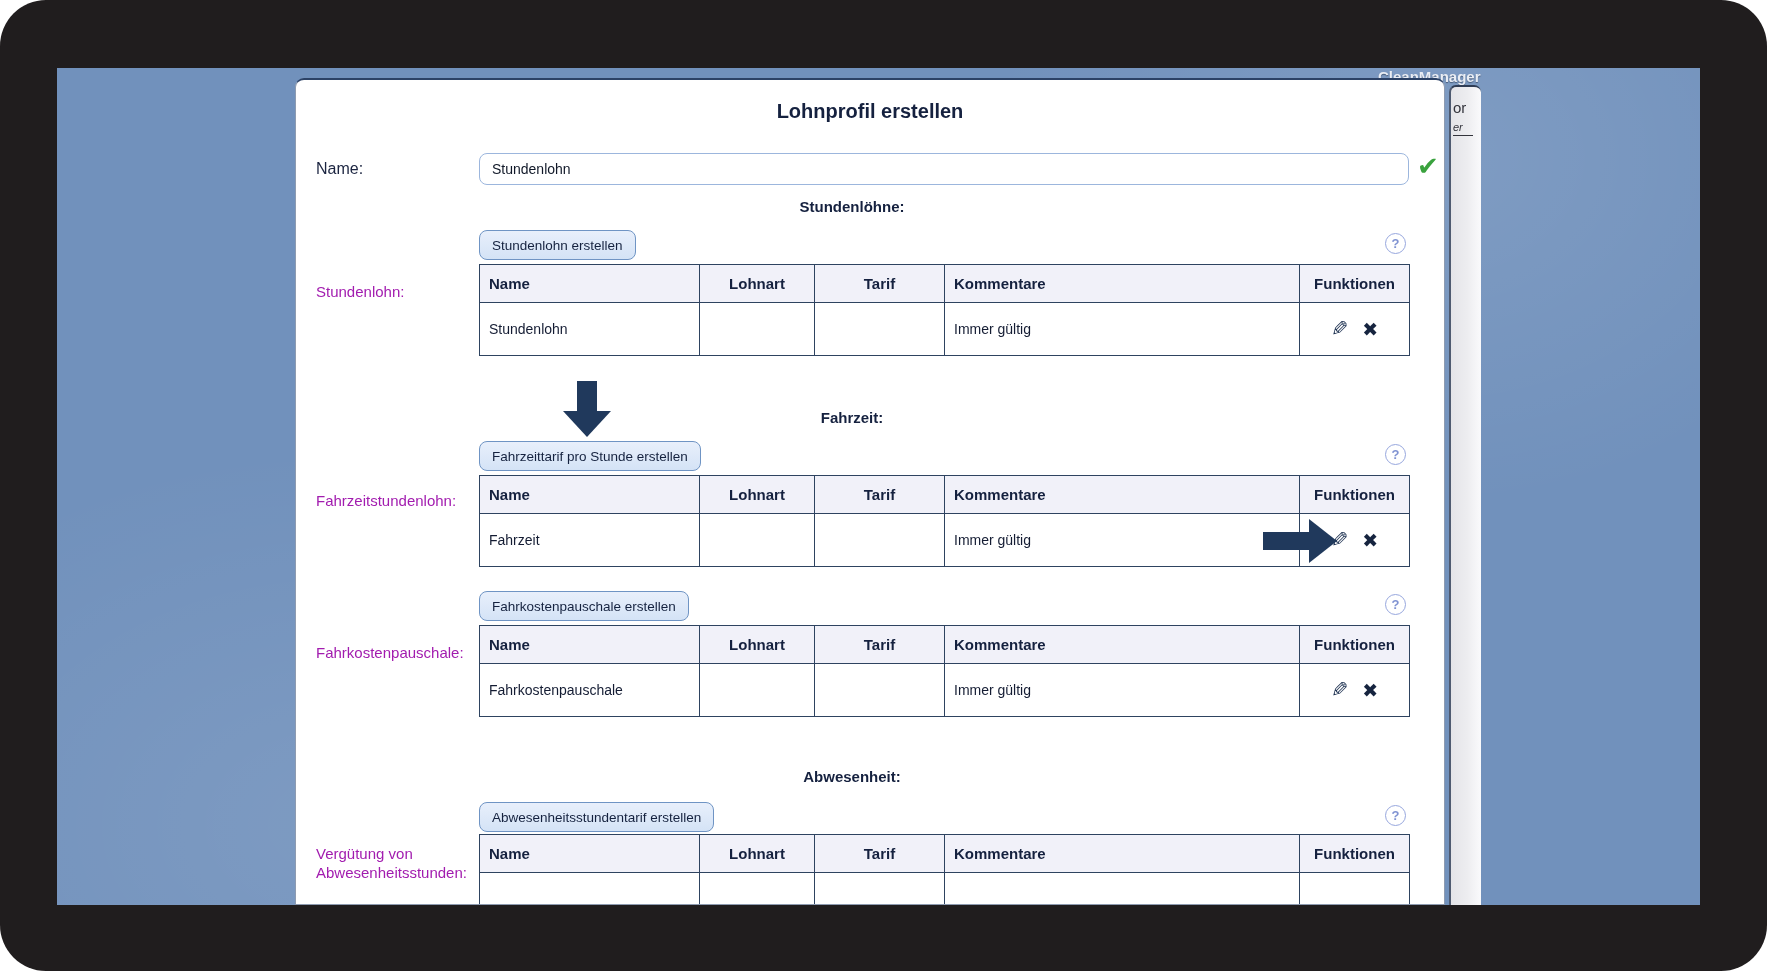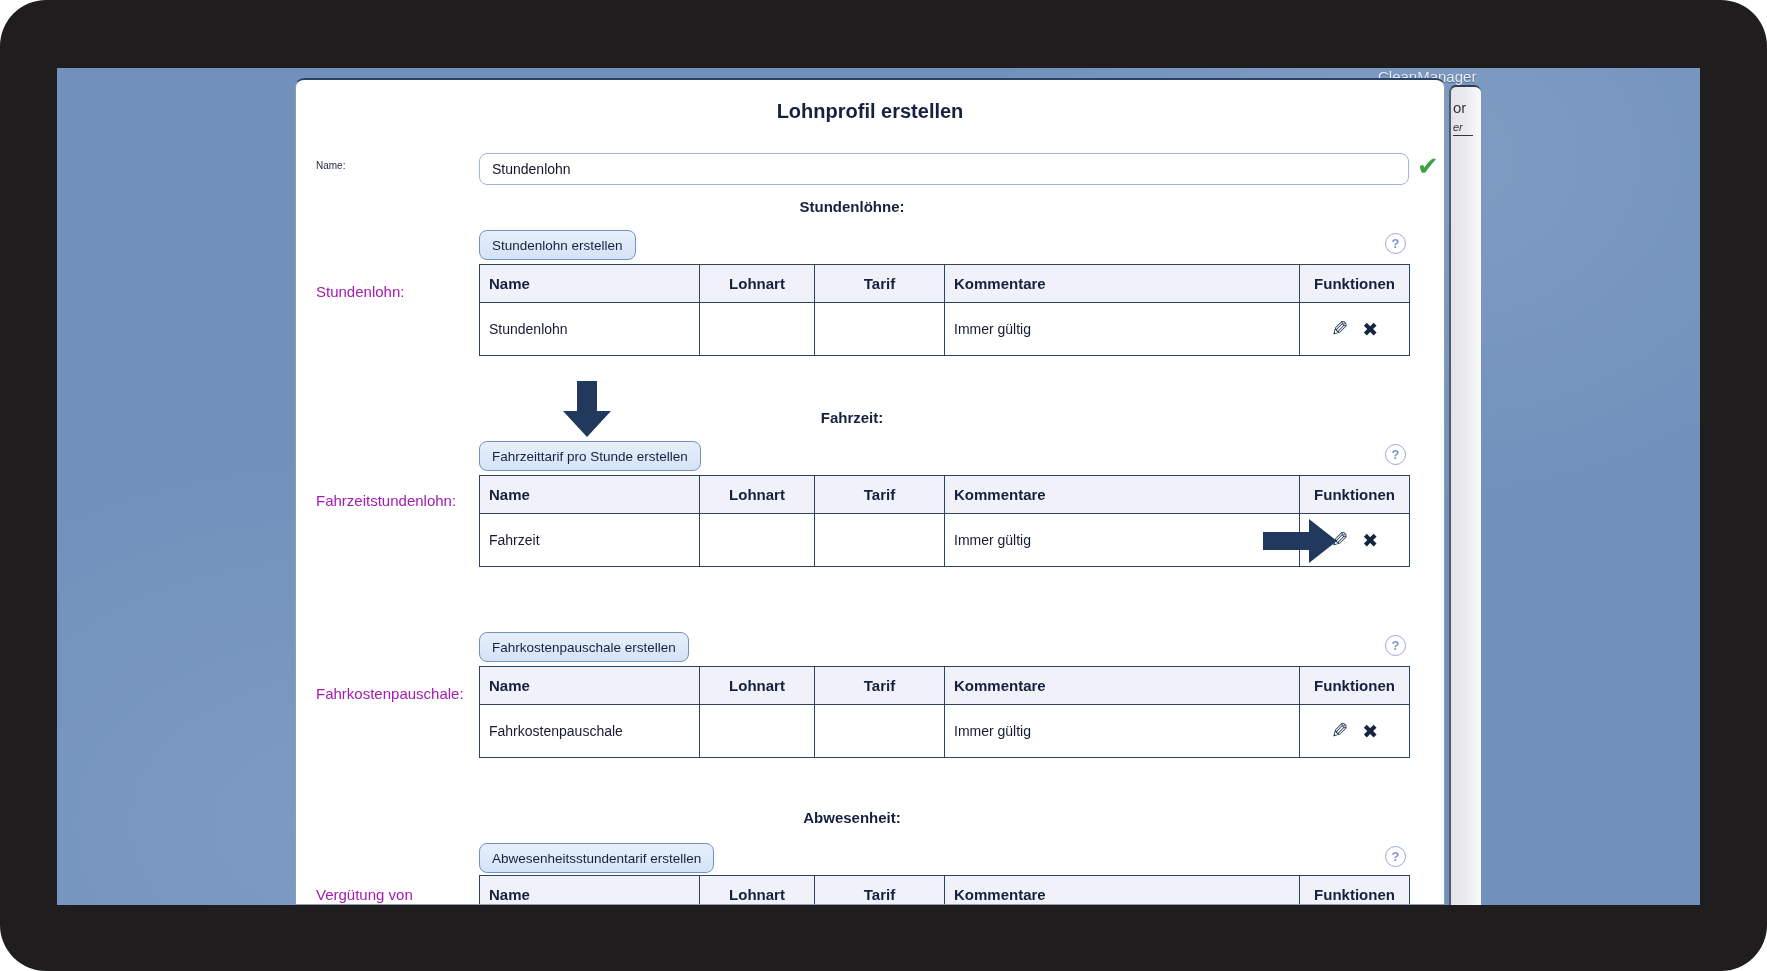--- a/index.html
+++ b/index.html
@@ -4,36 +4,36 @@
 <style>
   html,body{margin:0;padding:0;background:#ffffff;width:1767px;height:971px;
     font-family:"Liberation Sans","DejaVu Sans",sans-serif;}
   .frame{position:absolute;inset:0;width:1767px;height:971px;background:#201d1e;border-radius:46px;overflow:hidden;}
   
   .page{position:absolute;left:57px;top:68px;width:1643px;height:837px;background:#7191bc;overflow:hidden;}
   .page .sheen1{position:absolute;right:-180px;top:-260px;width:900px;height:700px;border-radius:50%;
     background:radial-gradient(closest-side,rgba(255,255,255,0.10),rgba(255,255,255,0));}
   .page .sheen2{position:absolute;left:-260px;bottom:-300px;width:1100px;height:760px;border-radius:50%;
     background:radial-gradient(closest-side,rgba(255,255,255,0.09),rgba(255,255,255,0));}
-  .brand{position:absolute;left:1321px;top:0;height:18px;line-height:18px;font-size:15px;font-weight:normal;
+  .brand{position:absolute;left:1321px;top:0;height:18px;line-height:18px;font-size:15px;font-weight:bold;
     color:#e9edf4;text-shadow:0 1px 1px rgba(20,30,50,.5);z-index:1;}
   
   .side-strip{position:absolute;left:1392px;top:17px;width:30px;height:820px;z-index:2;
     background:linear-gradient(90deg,#e4e4e8 0%,#ededf0 55%,#fafafc 100%);
     border-left:2px solid #4e5a70;border-top:2px solid #2f3d55;border-radius:7px 7px 0 0;}
   .side-strip .frag1{position:absolute;left:2px;top:12px;font-size:15px;color:#33343c;}
   .side-strip .frag2{position:absolute;left:2px;top:34px;font-style:italic;font-size:11px;color:#33343c;
     border-bottom:1.5px solid #33343c;padding:0 10px 2px 0;}
   
   .dialog{position:absolute;left:238px;top:10px;width:1150px;height:827px;background:#ffffff;z-index:3;
     border:1px solid #8e9bb0;border-top:2px solid #2c4266;border-radius:9px 9px 0 0;overflow:hidden;
     box-sizing:border-box;}
   .dlg-title{margin-top:20px;text-align:center;font-size:20px;font-weight:bold;color:#15213f;}
   .name-row{position:relative;margin-top:30px;height:32px;}
-  .name-label{position:absolute;left:20px;top:7px;font-size:10px;color:#1b2440;}
+  .name-label{position:absolute;left:20px;top:7px;font-size:16px;color:#1b2440;}
   .name-input{position:absolute;left:183px;top:0;width:930px;height:32px;box-sizing:border-box;
     border:1px solid #9cb6dd;border-radius:8px;padding:0 12px;font-size:14px;color:#101828;
     font-family:"Liberation Sans","DejaVu Sans",sans-serif;outline:none;background:#fff;}
   .valid-check{position:absolute;left:1121px;top:-2px;font-size:26px;font-weight:bold;color:#3aa23e;}
   .section{position:relative;width:1150px;}
   .section-heading{height:19px;text-align:center;font-size:15px;font-weight:bold;color:#15213f;
     padding-right:38px;box-sizing:border-box;}
   .btn-row{position:relative;height:30px;margin-top:13px;}
   .create-btn{position:absolute;left:183px;top:0;height:30px;padding:0 12px;font-size:13.5px;color:#15223f;
     background:linear-gradient(#e8effb,#d4e3f6);border:1px solid #6f94c4;border-radius:8px;cursor:pointer;
@@ -53,21 +53,21 @@
   .icon-del{display:inline-block;font-size:19px;font-weight:bold;color:#16243f;cursor:pointer;margin:0 5px;}
   
   .arrow-down{position:absolute;left:267px;top:-28px;width:48px;height:56px;z-index:4;}
   .arrow-down .stem{position:absolute;left:14px;top:0;width:20px;height:30px;background:#20395c;}
   .arrow-down .head{position:absolute;left:0;top:30px;width:0;height:0;
     border-left:24px solid transparent;border-right:24px solid transparent;border-top:26px solid #20395c;}
   .arrow-right{position:absolute;left:784px;top:44px;width:74px;height:44px;z-index:4;}
   .arrow-right .stem{position:absolute;left:0;top:13px;width:46px;height:18px;background:#20395c;}
   .arrow-right .head{position:absolute;left:46px;top:0;width:0;height:0;
     border-top:22px solid transparent;border-bottom:22px solid transparent;border-left:28px solid #20395c;}
-  .mt-s2{margin-top:53px;} .mt-s3{margin-top:65px;} .mt-s4{margin-top:51px;}
+  .mt-s2{margin-top:53px;} .mt-s3{margin-top:24px;} .mt-s4{margin-top:51px;}
   .lbl-s1{top:84px;} .lbl-s2{top:82px;} .lbl-s3{top:52px;} .lbl-s4{top:76px;}
 </style>
 </head>
 <body>
 
 <div class="frame">
   <div class="page">
     <div class="sheen1"></div>
     <div class="sheen2"></div>
     <div class="brand">CleanManager</div>

